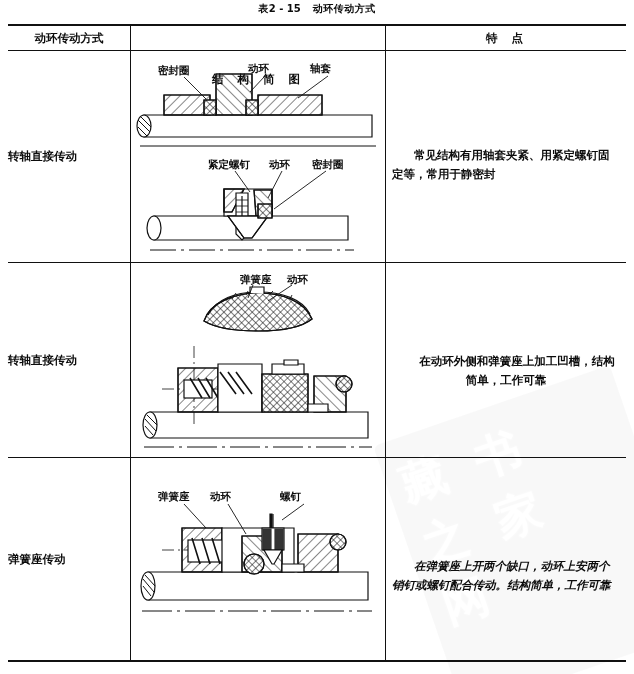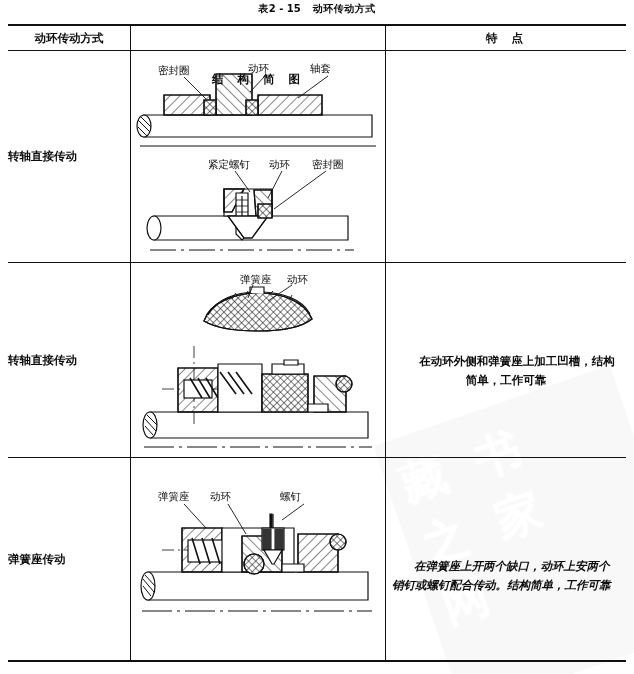--- a/index.html
+++ b/index.html
@@ -103,21 +103,21 @@
     box-sizing:border-box;
   }
   .feat-1{top:122px;}
   .feat-2{top:328px;text-align:center;}
   .feat-3{top:533px;font-style:italic;}
 
   
   .diag{position:absolute;left:124px;width:253px;}
   .lbl{
     position:absolute;
-    font-size:10.5px;font-weight:normal;
+    font-size:10.5px;font-weight:bold;
     white-space:nowrap;
   }
   svg{display:block;overflow:visible;}
 </style>
 </head>
 <body>
 
 <div class="page">
 
   <div class="watermark">
@@ -150,20 +150,21 @@
     <div class="hdr hdr-b">
       <span class="sp-wide">结 构 简 图</span>
     </div>
     <div class="hdr hdr-c">
       <span class="sp-wide">特  点</span>
     </div>
 
     <div class="rowlab rowlab-1">
       <span>转轴直接传动</span>
     </div>
+    <div class="feat feat-1">常见结构有用轴套夹紧、用紧定螺钉固定等，常用于静密封</div>
 
     <div class="rowlab rowlab-2">
       <span>转轴直接传动</span>
     </div>
     <div class="feat feat-2">在动环外侧和弹簧座上加工凹槽，结构简单，工作可靠</div>
 
     <div class="rowlab rowlab-3">
       <span>弹簧座传动</span>
     </div>
     <div class="feat feat-3">在弹簧座上开两个缺口，动环上安两个销钉或螺钉配合传动。结构简单，工作可靠</div>

